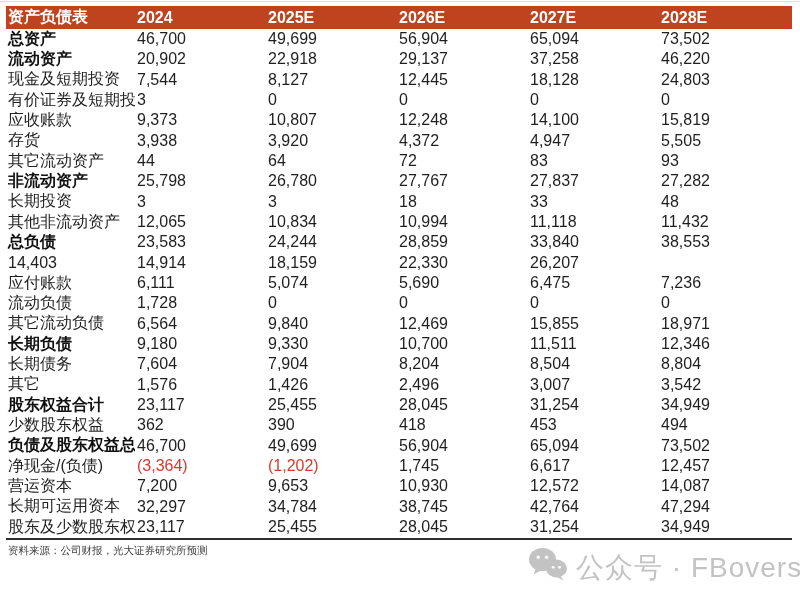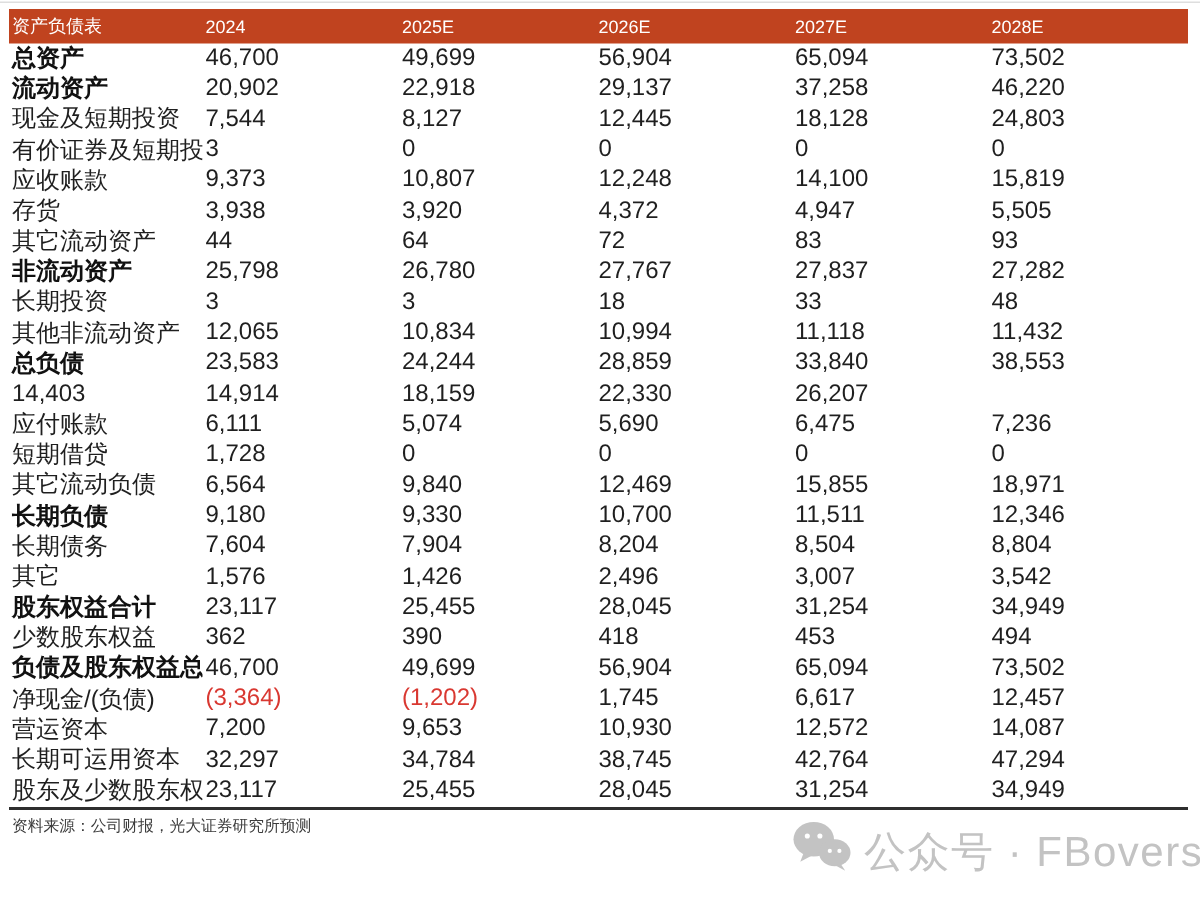--- a/index.html
+++ b/index.html
@@ -23,22 +23,22 @@
     left: 6px; top: 6px;
     width: 786px;
   }
   .thead {
     display: grid;
     grid-template-columns: 129px 131px 131px 131px 131px 133px;
     height: 23px;
     align-items: center;
     background: var(--header-bg, #C0431F);
     color: var(--header-text, #ffffff);
-    font-size: 12px;
-    font-weight: normal;
+    font-size: 16px;
+    font-weight: bold;
   }
   .thead .cell { padding-left: 2px; }
   .tbody { width: 100%; }
   .row {
     display: grid;
     grid-template-columns: 129px 131px 131px 131px 131px 133px;
     height: 20.33px;
     align-items: center;
     font-size: 16px;
     color: #1f1f1f;
@@ -186,21 +186,21 @@
       </div>
       <div class="row">
         <div class="cell label">应付账款</div>
         <div class="cell">6,111</div>
         <div class="cell">5,074</div>
         <div class="cell">5,690</div>
         <div class="cell">6,475</div>
         <div class="cell">7,236</div>
       </div>
       <div class="row">
-        <div class="cell label">短期借贷</div>
+        <div class="cell label">流动负债</div>
         <div class="cell">1,728</div>
         <div class="cell">0</div>
         <div class="cell">0</div>
         <div class="cell">0</div>
         <div class="cell">0</div>
       </div>
       <div class="row">
         <div class="cell label">其它流动负债</div>
         <div class="cell">6,564</div>
         <div class="cell">9,840</div>

